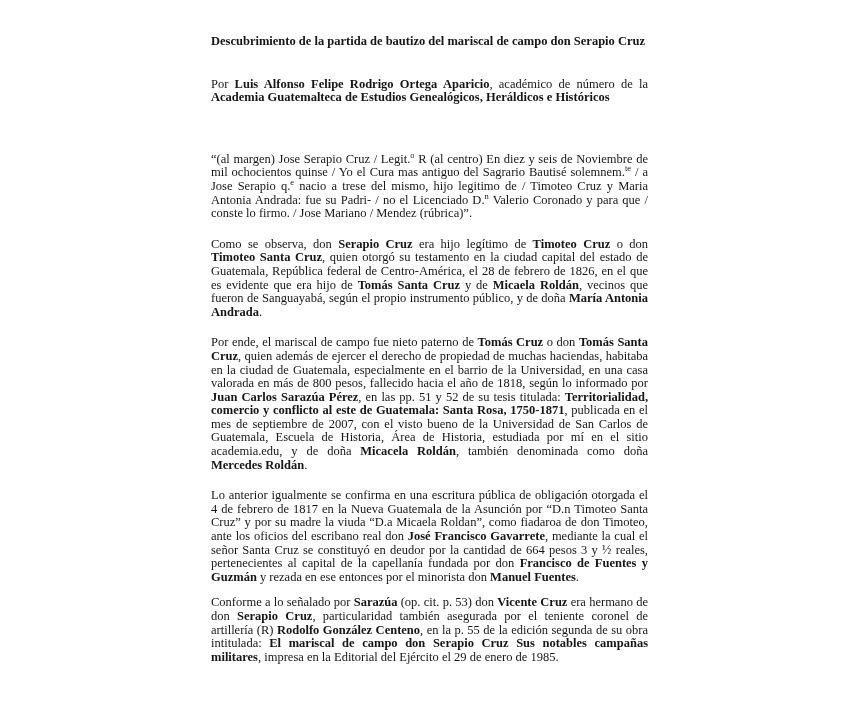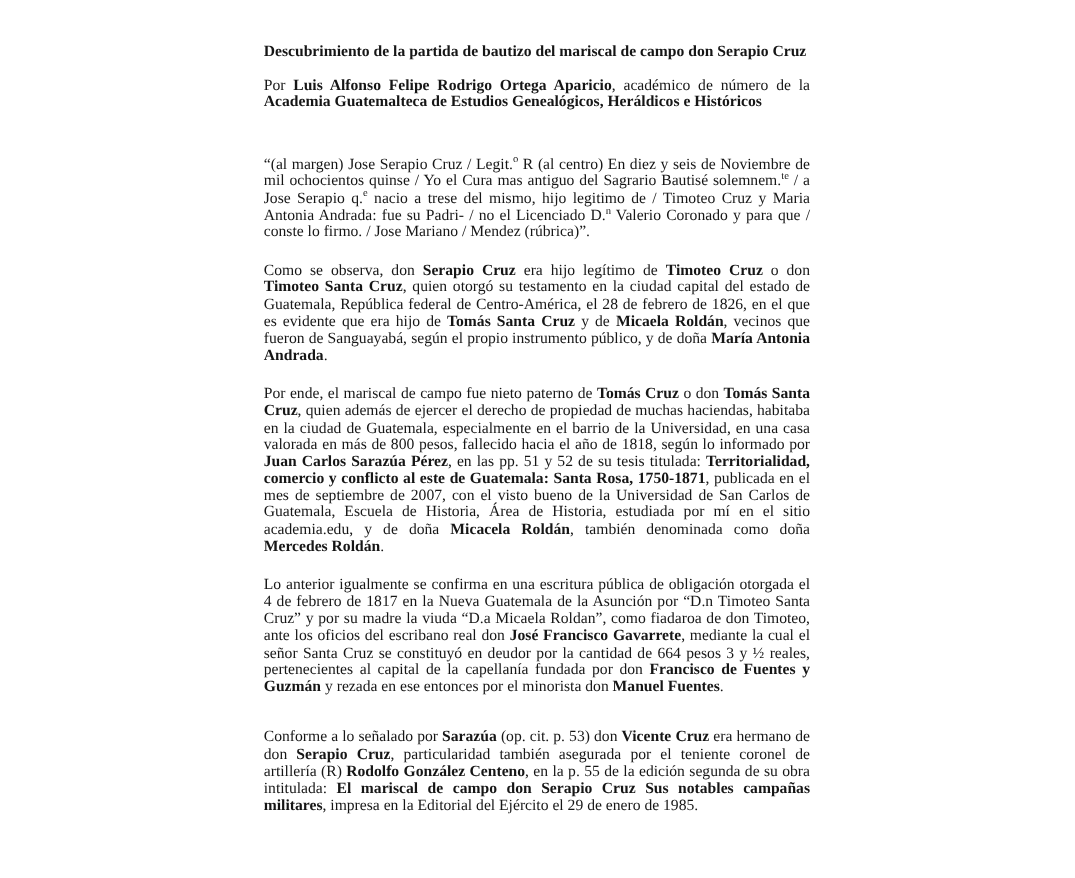--- a/index.html
+++ b/index.html
@@ -16,25 +16,25 @@
     top: 35px;
     width: 437px;
     font-family: "Liberation Serif", "DejaVu Serif", serif;
     font-size: 12.5px;
     line-height: 13.6px;
     color: #161616;
   }
   .block { margin: 0; }
   .title { font-weight: bold; text-align: left; }
   .justified { text-align: justify; }
-  .mb-13 { margin-bottom: 13px; }
+  .mb-13 { margin-bottom: 29px; }
   .mb-38 { margin-bottom: 38px; }
-  .mb-36 { margin-bottom: 36px; }
+  .mb-36 { margin-bottom: 48px; }
   .mb-17 { margin-bottom: 17px; }
-  .mb-12 { margin-bottom: 27px; }
+  .mb-12 { margin-bottom: 12px; }
   .content b { font-weight: bold; }
   .content sup {
     font-size: 8.5px;
     line-height: 0;
     vertical-align: super;
   }
 </style>
 </head>
 <body>
 

